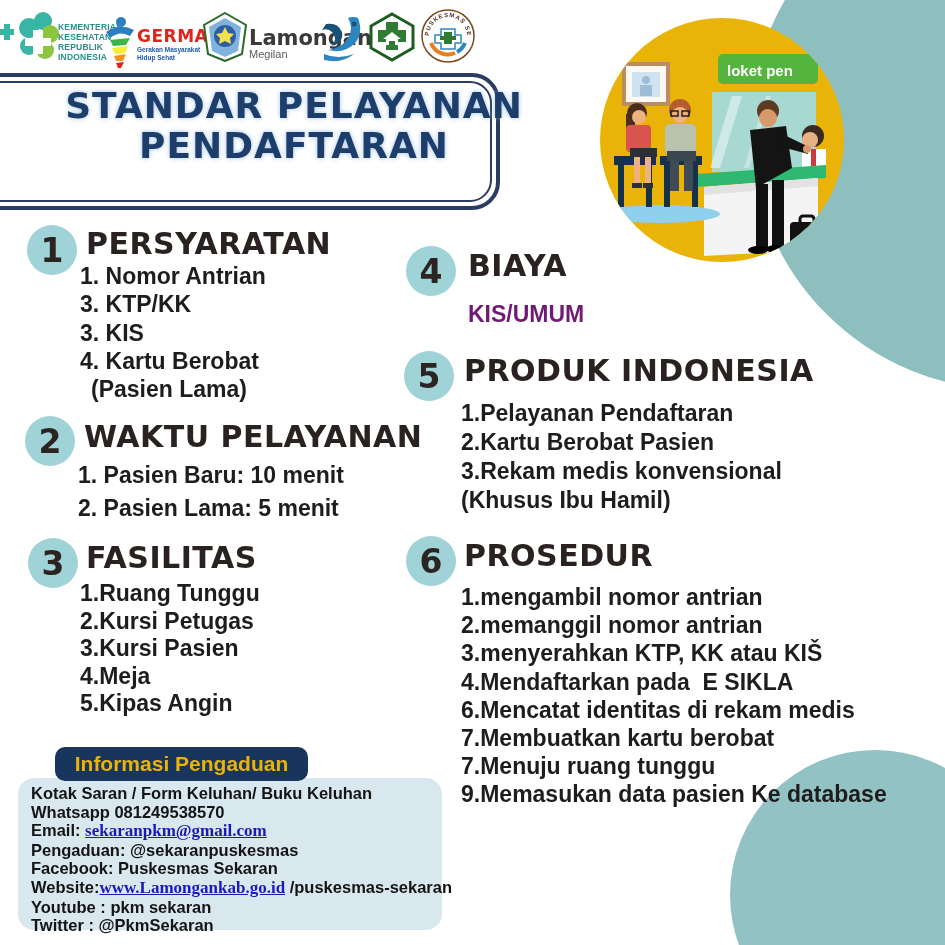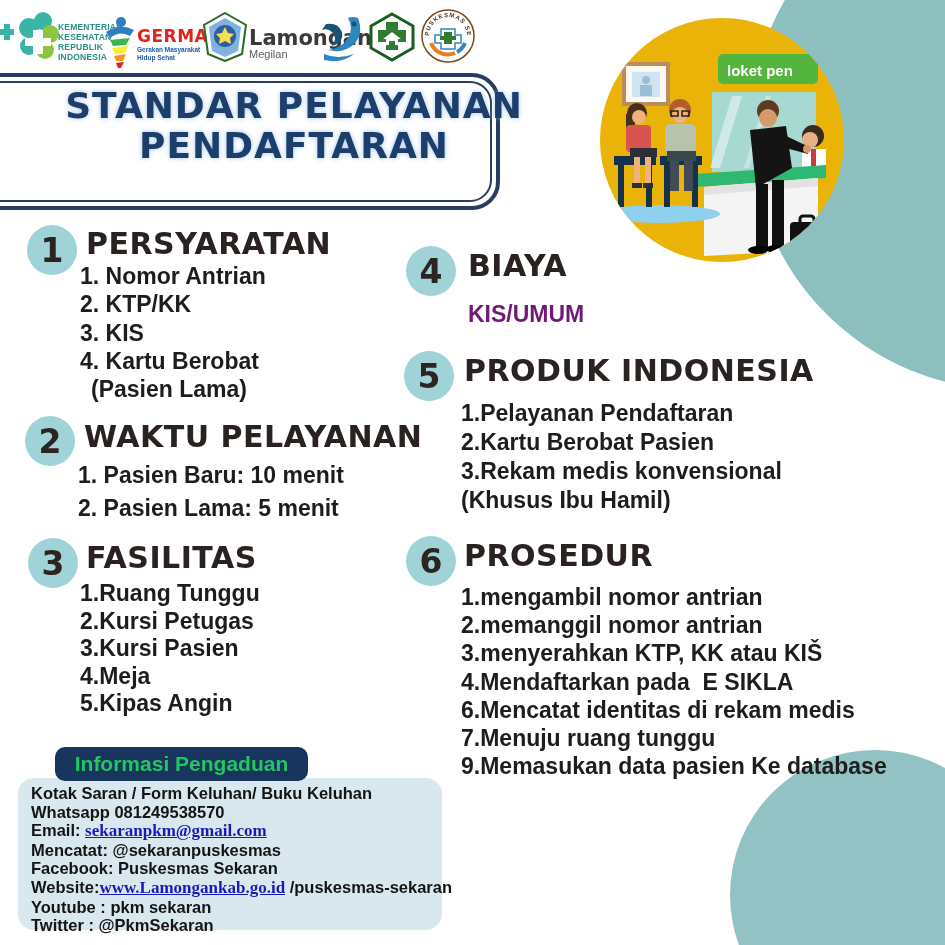--- a/index.html
+++ b/index.html
@@ -31,21 +31,21 @@
          font-family:"DejaVu Sans",sans-serif;font-weight:900;font-size:33px;}
   .heading{font-family:"DejaVu Sans",sans-serif;font-weight:900;color:#2a2220;
            font-size:30px;letter-spacing:0.5px;white-space:nowrap;}
   .items div{font-weight:bold;color:#1f1d1b;font-size:23px;white-space:pre;}
   .lh28 div{line-height:28.3px;} .lh33 div{line-height:33px;} .lh276 div{line-height:27.6px;}
   .lh29 div{line-height:29px;} .lh282 div{line-height:28.2px;}
   .indent{padding-left:11px;}
   .note{font-weight:bold;color:#701a75;font-size:23px;}
   
   .complaint-label{left:55px;top:747px;width:253px;height:34px;background:#18355e;border-radius:10px;
-                   color:#22c55e;font-weight:bold;font-size:21px;display:flex;align-items:center;
+                   color:#eab308;font-weight:bold;font-size:21px;display:flex;align-items:center;
                    justify-content:center;z-index:5;}
   .complaint-panel{left:18px;top:778px;width:424px;height:152px;background:#d9e8ef;border-radius:16px;z-index:4;}
   .contact{left:31px;top:784px;z-index:6;font-size:16.5px;font-weight:bold;color:#141414;line-height:18.6px;white-space:nowrap;}
   .link{color:#1a1ab8;text-decoration:underline;font-family:"Liberation Serif",serif;font-size:17px;cursor:pointer;}
   
   .sign-text{font-weight:bold;fill:#ffffff;font-size:15px;font-family:"Liberation Sans",sans-serif;}
 </style>
 </head>
 <body>
 
@@ -217,21 +217,21 @@
   </div>
   <div class="abs title">
     <div>STANDAR PELAYANAN</div>
     <div>PENDAFTARAN</div>
   </div>
 
   <div class="abs badge" style="left:27px;top:225px;">1</div>
   <div class="abs heading" style="left:86px;top:226px;">PERSYARATAN</div>
   <div class="abs items lh28" style="left:80px;top:262px;">
     <div>1. Nomor Antrian</div>
-    <div>2. KTP/KK</div>
+    <div>3. KTP/KK</div>
     <div>3. KIS</div>
     <div>4. Kartu Berobat</div>
     <div class="indent">(Pasien Lama)</div>
   </div>
 
   <div class="abs badge" style="left:25px;top:416px;">2</div>
   <div class="abs heading" style="left:84px;top:419px;">WAKTU PELAYANAN</div>
   <div class="abs items lh33" style="left:78px;top:459px;">
     <div>1. Pasien Baru: 10 menit</div>
     <div>2. Pasien Lama: 5 menit</div>
@@ -261,30 +261,31 @@
   </div>
 
   <div class="abs badge" style="left:406px;top:536px;">6</div>
   <div class="abs heading" style="left:464px;top:538px;">PROSEDUR</div>
   <div class="abs items lh282" style="left:461px;top:583px;z-index:3;">
     <div>1.mengambil nomor antrian</div>
     <div>2.memanggil nomor antrian</div>
     <div>3.menyerahkan KTP, KK atau KIŠ</div>
     <div>4.Mendaftarkan pada  E SIKLA</div>
     <div>6.Mencatat identitas di rekam medis</div>
+    <div>7.Membuatkan kartu berobat</div>
     <div>7.Menuju ruang tunggu</div>
     <div>9.Memasukan data pasien Ke database</div>
   </div>
 
   <div class="abs complaint-label">Informasi Pengaduan</div>
   <div class="abs complaint-panel"></div>
   <div class="abs contact">
     <div>Kotak Saran / Form Keluhan/ Buku Keluhan</div>
     <div>Whatsapp 081249538570</div>
     <div><span>Email: </span><span class="link">sekaranpkm@gmail.com</span></div>
-    <div>Mencatat: @sekaranpuskesmas</div>
+    <div>Pengaduan: @sekaranpuskesmas</div>
     <div>Facebook: Puskesmas Sekaran</div>
     <div><span>Website:</span><span class="link">www.Lamongankab.go.id</span><span> /puskesmas-sekaran</span></div>
     <div>Youtube : pkm sekaran</div>
     <div>Twitter : @PkmSekaran</div>
   </div>
 
 </div>
 
 </body></html>

